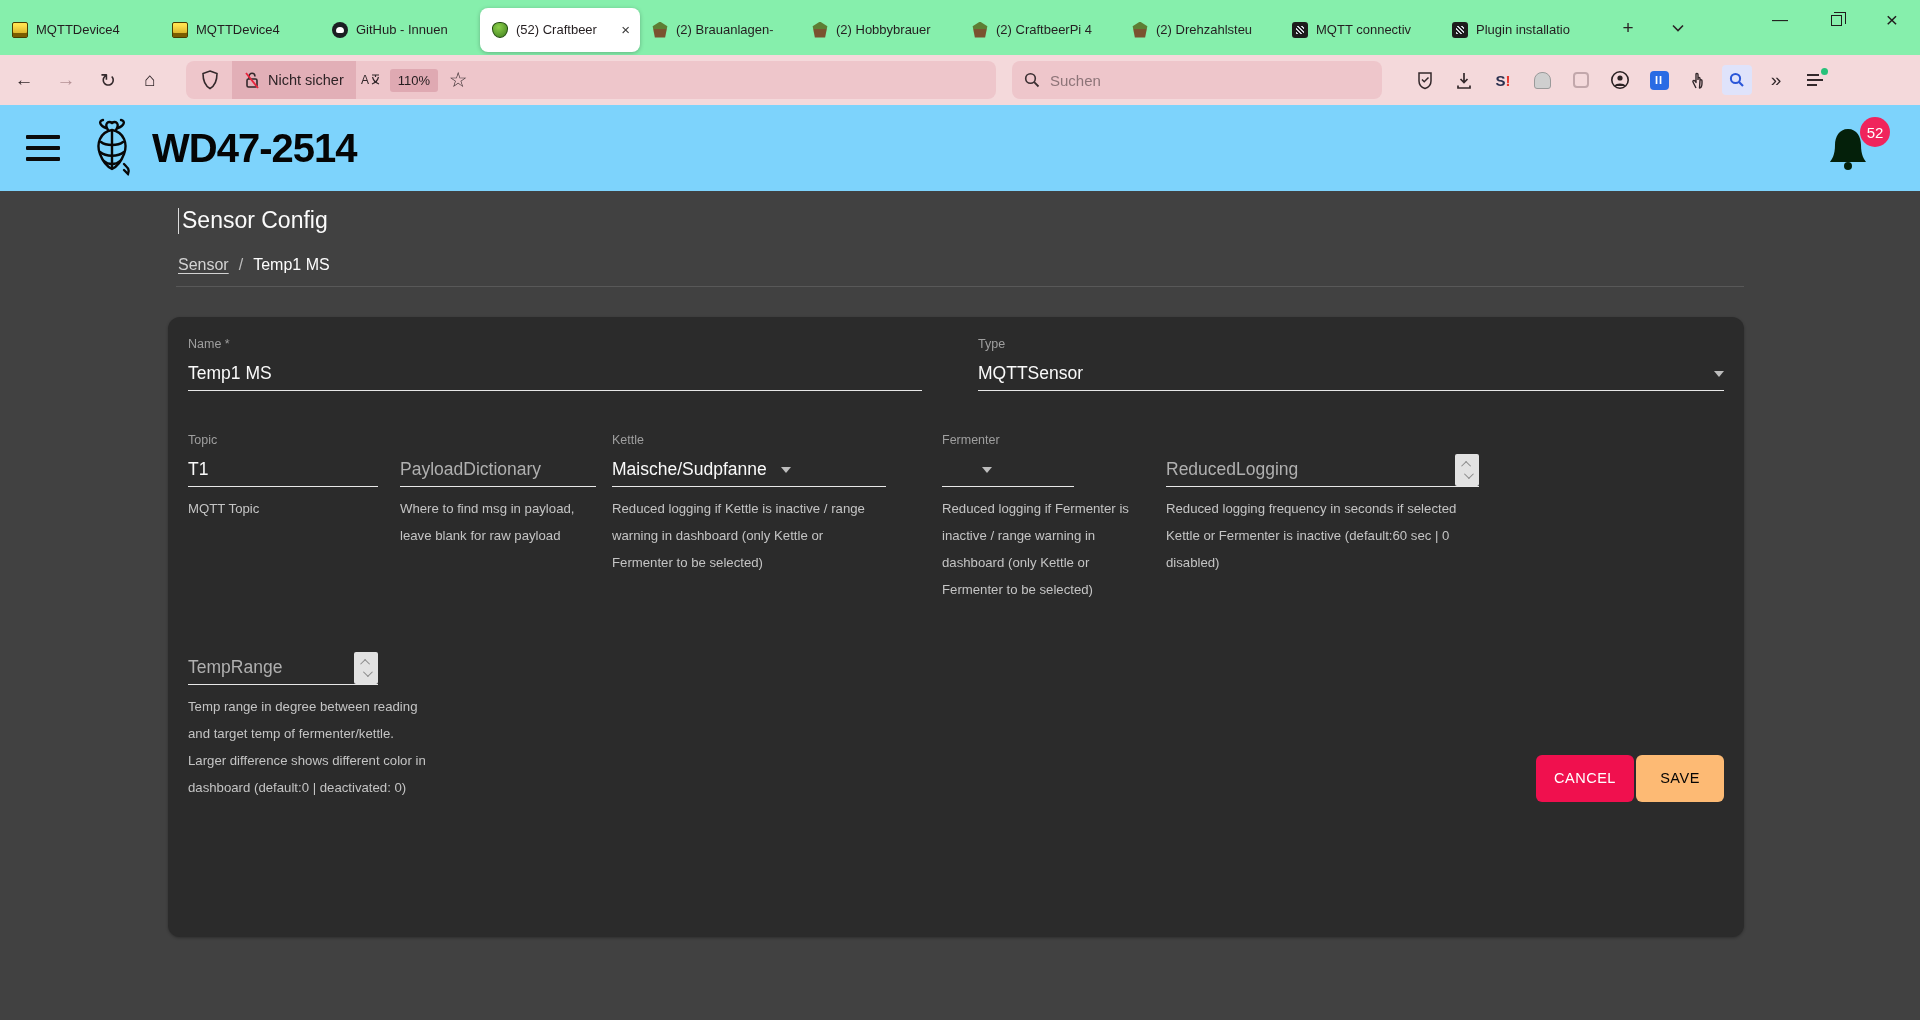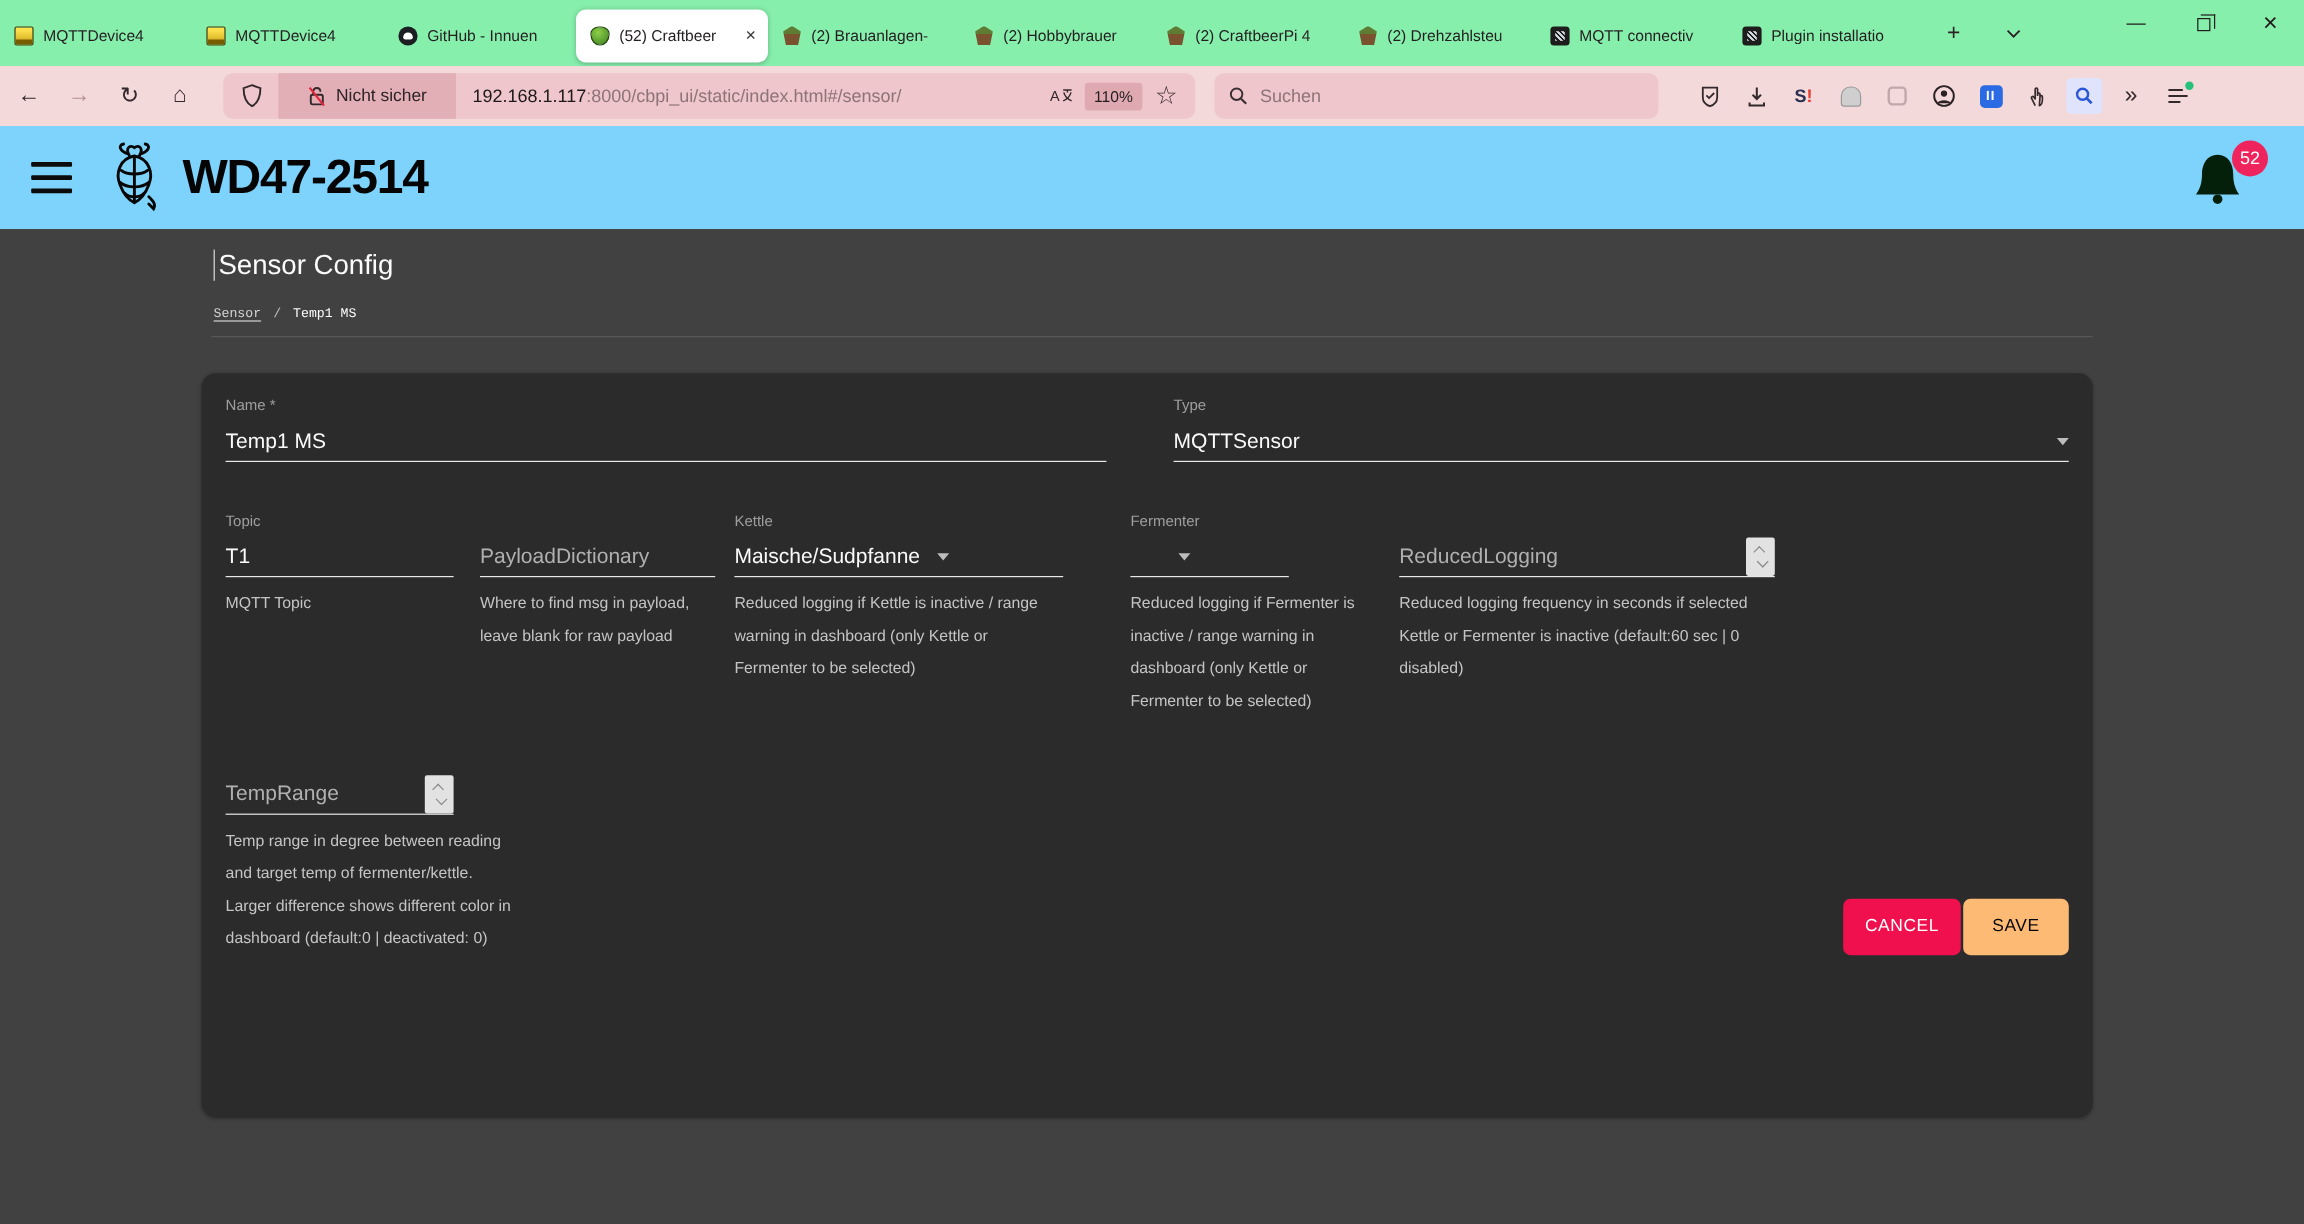--- a/index.html
+++ b/index.html
@@ -26,21 +26,21 @@
   .win-controls { position:absolute; right:0; top:0; height:40px; display:flex; align-items:center; }
   .winbtn { width:56px; height:40px; display:flex; align-items:center; justify-content:center; color:#1f1a1b; font-size:16px; }
   .restore-glyph { width:11px; height:11px; border:1px solid #1f1a1b; position:relative; background:transparent; }
   .restore-glyph::after { content:""; position:absolute; left:2px; top:-4px; width:11px; height:11px; border:1px solid #1f1a1b; border-left:none; border-bottom:none; }
 
   
   .navbar { position:absolute; top:55px; left:0; width:1920px; height:50px; background:#f4d9db; display:flex; align-items:center; }
   .navbtn { width:36px; height:36px; margin-left:6px; display:flex; align-items:center; justify-content:center; font-size:19px; color:#33282b; border-radius:4px; }
   .navbtn.fwd { color:#b39094; }
   .urlbar { margin-left:18px; width:810px; height:38px; background:#eec6cb; border-radius:8px; display:flex; align-items:center; padding:0 10px; }
-  .chip { display:flex; align-items:center; height:38px; padding:0 24px; background:#e2afb7; color:#2e2326; font-size:14.5px; margin-left:8px; }
+  .chip { display:flex; align-items:center; height:38px; padding:0 12px; background:#e2afb7; color:#2e2326; font-size:14.5px; margin-left:8px; }
   .url-text { margin-left:14px; font-size:15px; color:#1d181a; white-space:nowrap; overflow:hidden; flex:1;
               mask-image:linear-gradient(90deg,#000 88%,transparent); -webkit-mask-image:linear-gradient(90deg,#000 88%,transparent);}
   .url-rest { color:#8d7478; }
   .zoom-badge { background:#dfa9b2; color:#231c1e; font-size:13px; padding:4px 8px; border-radius:3px; margin:0 6px; }
   .urlicon { display:flex; align-items:center; justify-content:center; width:28px; height:28px; color:#3a2e31; font-size:17px; flex:none; }
   .searchbar { margin-left:16px; width:370px; height:38px; background:#eec6cb; border-radius:8px; display:flex; align-items:center; padding:0 12px; color:#8d7478; font-size:15px; }
   .searchbar .mag { margin-right:10px; display:flex; }
   .extrow { display:flex; align-items:center; margin-left:28px; gap:9px; }
   .exticon { width:30px; height:30px; display:flex; align-items:center; justify-content:center; border-radius:4px; font-size:15px; color:#33282b; position:relative; }
   .ext-stylish { font-weight:bold; font-size:15px; color:#2b3150; }
@@ -57,21 +57,21 @@
   .hamburger span { display:block; height:4px; background:#0b0b0b; border-radius:1px; }
   .hoplogo { margin-left:26px; display:flex; }
   .apptitle { margin-left:14px; font-size:40px; letter-spacing:-1px; color:#050505; font-weight:600; }
   .bellwrap { position:absolute; right:38px; top:18px; width:56px; height:56px; }
   .badge { position:absolute; top:-6px; right:-8px; min-width:30px; height:30px; border-radius:15px; background:#f0245c; color:#fff; font-size:15px; display:flex; align-items:center; justify-content:center; }
 
   
   .content { position:absolute; top:191px; left:0; width:1920px; height:829px; background:#414141; color:#eee; }
   .page-title { margin:16px 0 0 178px; font-size:23px; color:#fbfbfb; display:flex; align-items:center; }
   .caret { display:inline-block; width:1px; height:26px; background:#dcdcdc; margin-right:3px; }
-  .breadcrumb { margin:22px 0 0 178px; font-size:11px; display:flex; align-items:center; gap:10px;font-family:Liberation Mono, monospace; }
+  .breadcrumb { margin:22px 0 0 178px; font-size:16px; display:flex; align-items:center; gap:10px; }
   .bc-link { color:#d3d3d3; text-decoration:underline; text-underline-offset:3px; }
   .bc-sep { color:#bdbdbd; }
   .bc-cur { color:#fdfdfd; }
   .divider { margin:12px 0 0 176px; width:1568px; height:1px; background:#585858; }
 
   .card { margin:30px 0 0 168px; width:1576px; height:620px; background:#2b2b2b; border-radius:12px; box-shadow:0 1px 3px rgba(0,0,0,.3); padding:20px; position:relative; }
 
   .f-label { height:20px; font-size:12.5px; color:#9f9f9f; }
   .f-valrow { height:34px; display:flex; align-items:center; justify-content:space-between; border-bottom:1px solid #e8e8e8; font-size:17.5px; color:#fafafa; }
   .f-placeholder { color:#b0b0b0; }
@@ -178,21 +178,20 @@
         </svg>
     </span>
     <span class="chip">
       <svg width="16" height="18" viewBox="0 0 16 18" style="margin-right:8px">
         <rect x="3" y="8" width="10" height="8" rx="1.5" fill="none" stroke="#33282b" stroke-width="1.6"></rect>
         <path d="M5 8 V5.5 C5 3.6 6.3 2.3 8 2.3 C9.7 2.3 11 3.6 11 5.5" fill="none" stroke="#33282b" stroke-width="1.6"></path>
         <line x1="2" y1="2" x2="14" y2="17" stroke="#e8243c" stroke-width="1.8"></line>
       </svg>
       <span>Nicht sicher</span>
     </span>
-    <span class="url-text"><span>192.168.1.117</span><span class="url-rest">:8000/cbpi_ui/static/index.html#/sensor/</span></span>
     <span class="urlicon">
       <svg width="20" height="18" viewBox="0 0 20 18">
           <text x="1" y="13" font-size="12" fill="#33282b" font-family="Liberation Sans,sans-serif">A</text>
           <path d="M12 4 h7 M15.5 4 v2 M18.5 6 c-1 4 -4 6 -6.5 7 M12.5 6 c1 4 4 6 6.5 7" stroke="#33282b" stroke-width="1.2" fill="none"></path>
         </svg>
     </span>
     <span class="zoom-badge">110%</span>
     <span class="urlicon" style="font-size:21px">☆</span>
   </div>
 

